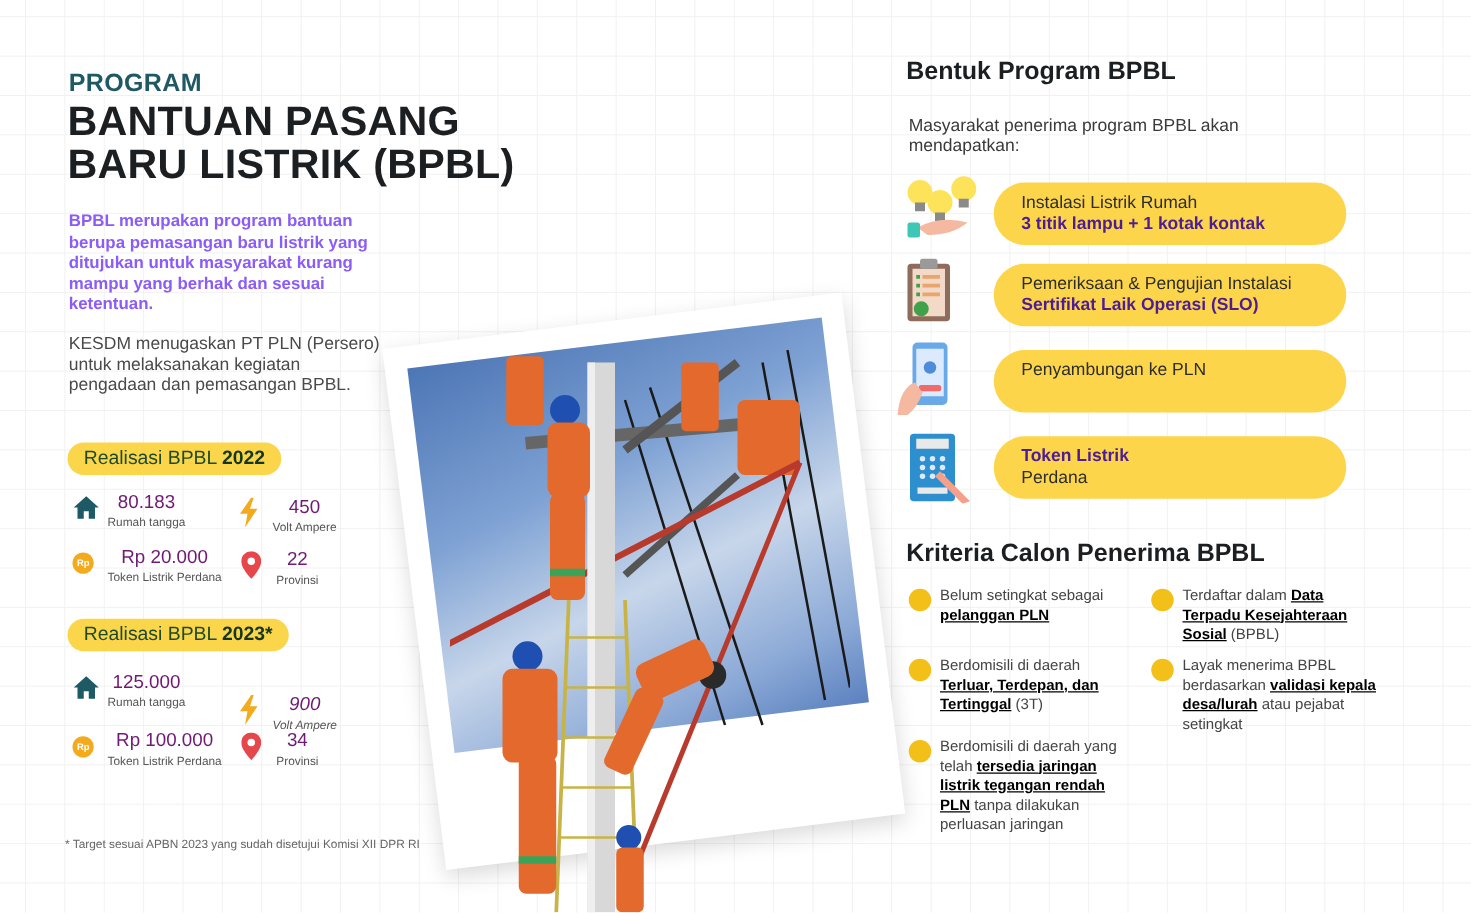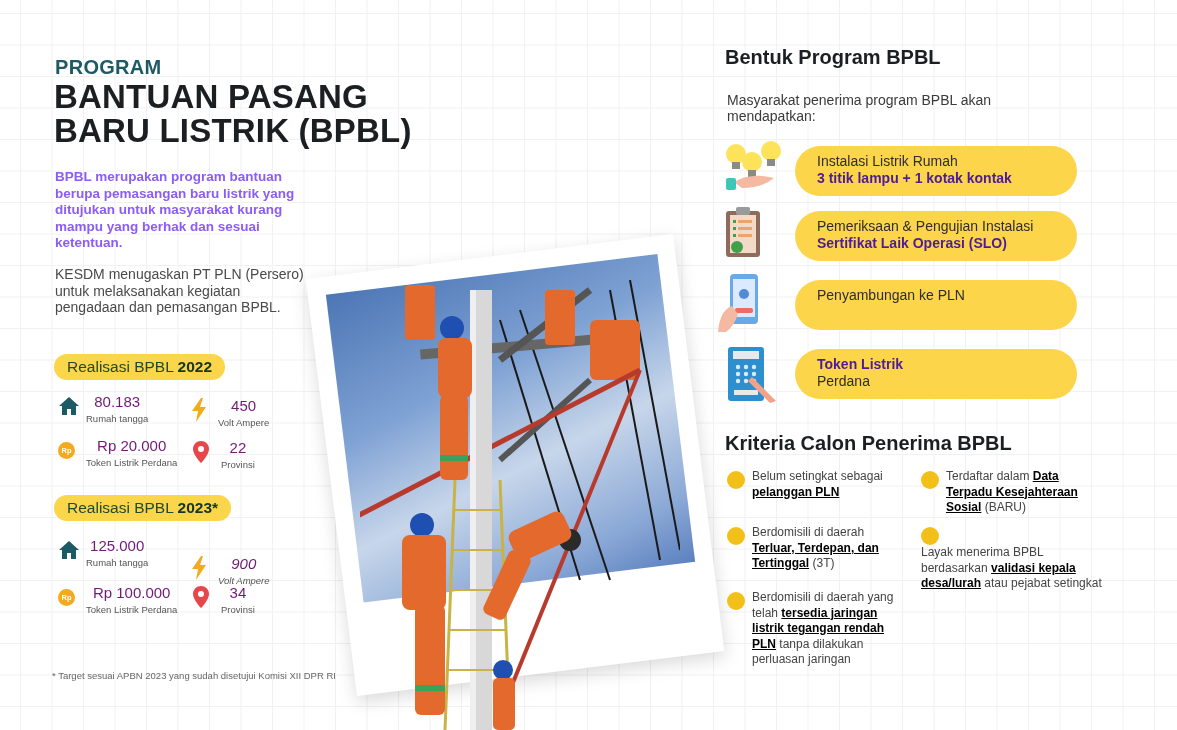--- a/index.html
+++ b/index.html
@@ -326,18 +326,18 @@
 <div class="abs crit" style="left:727px; top:525px; width:170px;">
   <div class="dot"></div>
   <div class="txt"><span>Berdomisili di daerah </span><b>Terluar, Terdepan, dan Tertinggal</b><span> (3T)</span></div>
 </div>
 <div class="abs crit" style="left:727px; top:590px; width:175px;">
   <div class="dot"></div>
   <div class="txt"><span>Berdomisili di daerah yang telah </span><b>tersedia jaringan listrik tegangan rendah PLN</b><span> tanpa dilakukan perluasan jaringan</span></div>
 </div>
 <div class="abs crit" style="left:921px; top:469px; width:175px;">
   <div class="dot"></div>
-  <div class="txt"><span>Terdaftar dalam </span><b>Data Terpadu Kesejahteraan Sosial</b><span> (BARU)</span></div>
-</div>
-<div class="abs crit" style="left:921px; top:525px; width:185px;flex-direction:column;">
+  <div class="txt"><span>Terdaftar dalam </span><b>Data Terpadu Kesejahteraan Sosial</b><span> (BPBL)</span></div>
+</div>
+<div class="abs crit" style="left:921px; top:525px; width:185px;">
   <div class="dot"></div>
   <div class="txt"><span>Layak menerima BPBL berdasarkan </span><b>validasi kepala desa/lurah</b><span> atau pejabat setingkat</span></div>
 </div>
 
 </body></html>

